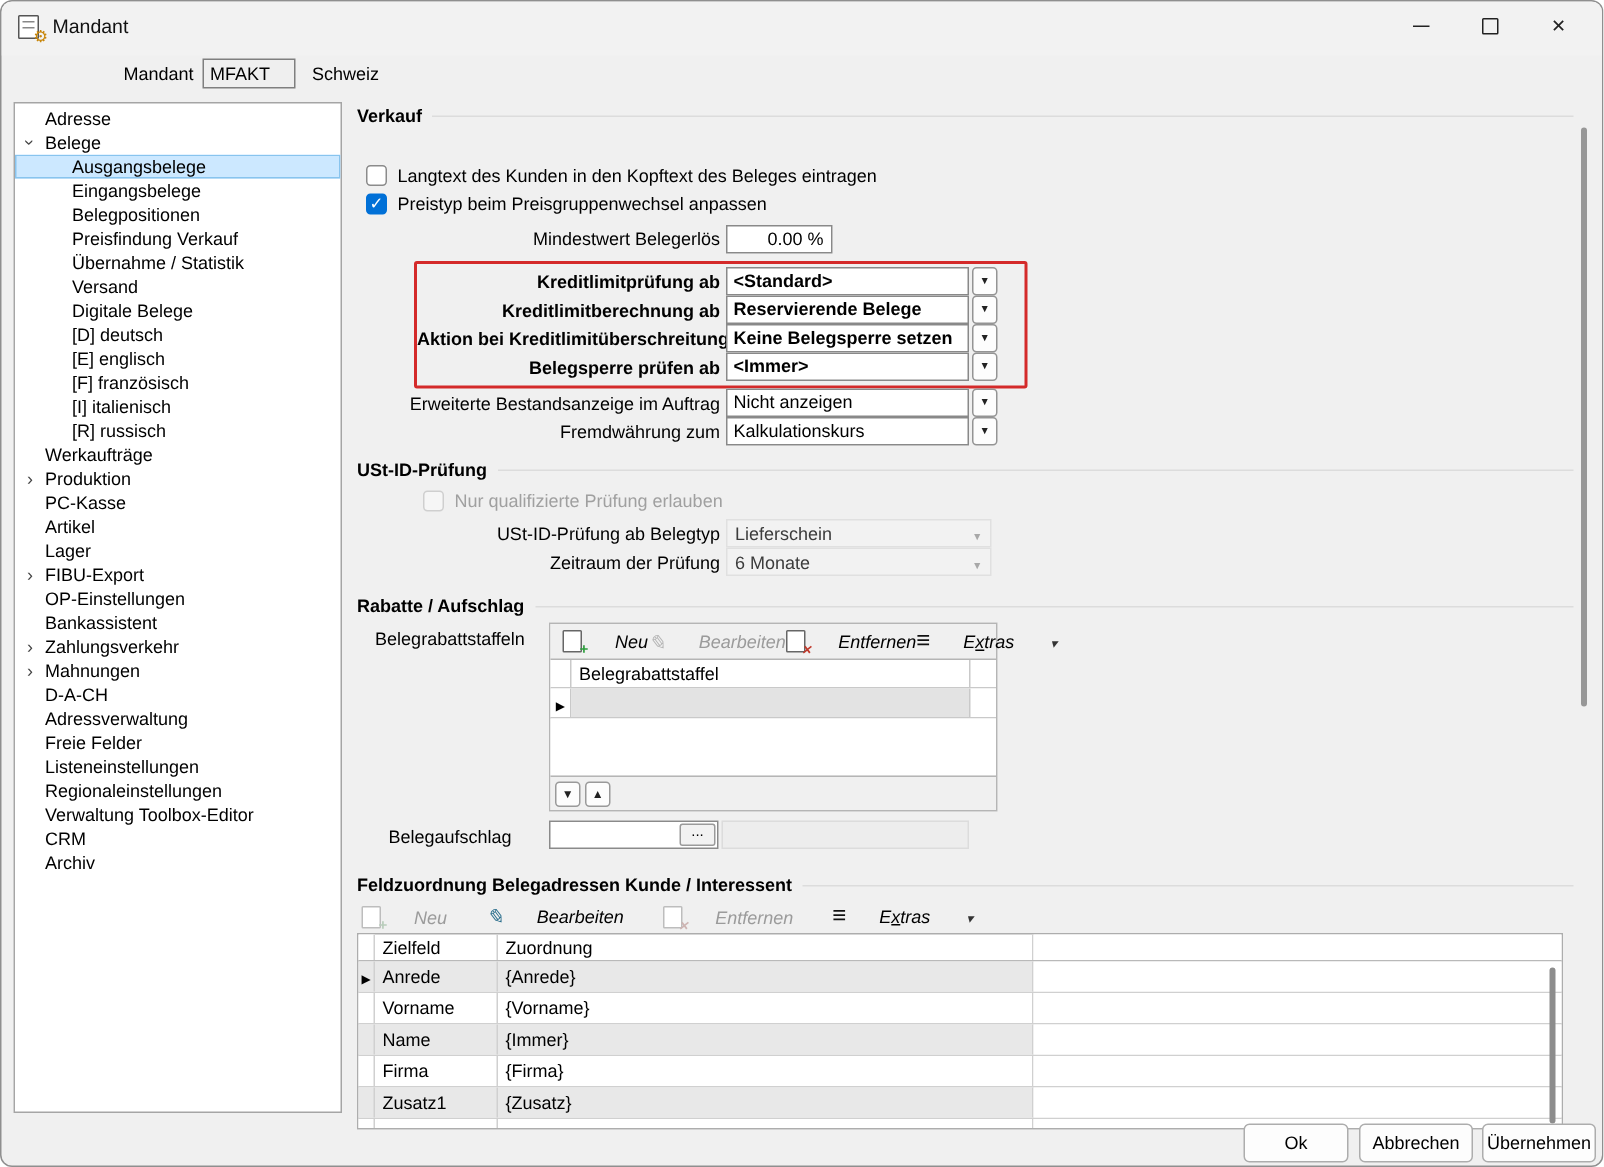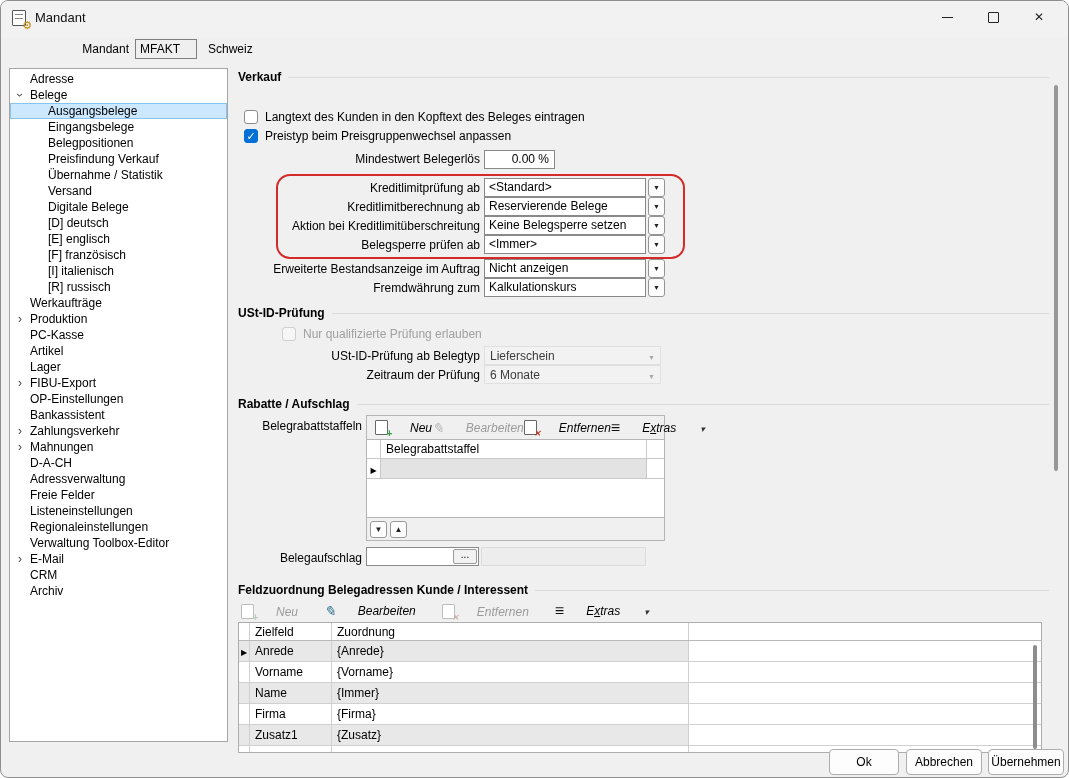--- a/index.html
+++ b/index.html
@@ -56,21 +56,21 @@
     padding:0 4px;line-height:17px;white-space:nowrap;overflow:hidden;}
   .cbtn{width:17px;height:19px;box-sizing:border-box;margin-left:2px;border:1px solid #949494;border-radius:3px;
     background:#fdfdfd;display:flex;align-items:center;justify-content:center;}
   .cbtn::before{content:"▼";font-size:7px;color:#222;}
   .dcombo{width:177px;height:19px;box-sizing:border-box;background:#f2f2f2;border:1px solid #e0e0e0;
     display:flex;align-items:center;padding:0 5px;color:#3c3c3c;}
   .darr{margin-left:auto;}
   .darr::before{content:"▼";font-size:7px;color:#a8a8a8;}
   .numinput{width:71px;height:19px;box-sizing:border-box;border:1px solid #898989;background:#fff;
     text-align:right;padding:0 5px;font:12px "Liberation Sans",sans-serif;}
-  .redbox{margin:5px 0 0 38px;width:405px;border:2px solid #d42a2a;border-radius:14px;padding:2px 0 3px 0;}
+  .redbox{margin:5px 0 0 38px;width:405px;border:2px solid #d42a2a;border-radius:2px;padding:2px 0 3px 0;font-weight:bold;}
   .redbox .flabel{width:202px;}
   
   .tbtn{display:flex;align-items:flex-end;gap:22px;white-space:nowrap;font-style:italic;}
   .tbtn.dis{color:#9b9b9b;}
   .pic{position:relative;width:11px;height:13px;background:#fff;border:1px solid #666;border-radius:1px;flex:none;}
   .tbtn.dis .pic{border-color:#bdbdbd;}
   .badge{position:absolute;right:-5px;bottom:-5px;font-size:10px;font-weight:bold;line-height:10px;}
   .badge.plus::before{content:"+";color:#2e9e3e;}
   .badge.cross::before{content:"✕";font-size:8px;color:#c0392b;}
   .tbtn.dis .badge.plus::before{color:#b9cdbb;}
@@ -79,21 +79,21 @@
   .pencil::before{content:"✎";}
   .pencil.teal::before{color:#2a6e8c;}
   .tbtn.dis .pencil::before{color:#b5b5b5;}
   .ham{font-size:16px;font-weight:bold;line-height:14px;color:#111;}
   .ham::before{content:"≡";}
   .caret{margin-left:2px;}
   .caret::before{content:"▾";font-size:9px;color:#333;}
   .u{text-decoration:underline;}
   
   .rab-body{display:flex;align-items:flex-start;margin-top:3px;}
-  .rab-label{width:124px;text-align:right;padding:4px 0 0 0;box-sizing:border-box;white-space:nowrap;}
+  .rab-label{width:124px;text-align:center;padding:4px 0 0 0;box-sizing:border-box;white-space:nowrap;}
   .grid{margin-left:4px;width:299px;box-sizing:border-box;border:1px solid #b5b5b5;background:#fff;}
   .grid .tbar{height:23px;background:#f0f0f0;border-bottom:1px solid #b5b5b5;display:flex;align-items:center;
     justify-content:space-between;padding:0 8px;}
   .ghrow{display:flex;height:19px;box-sizing:border-box;border-bottom:1px solid #c9c9c9;background:#fff;}
   .gh-mark{width:14px;border-right:1px solid #c9c9c9;box-sizing:border-box;}
   .gh-title{flex:1;padding:2px 0 0 5px;box-sizing:border-box;}
   .gh-right{width:18px;border-left:1px solid #c9c9c9;box-sizing:border-box;}
   .grow{display:flex;height:20px;box-sizing:border-box;border-bottom:1px solid #c9c9c9;}
   .grow .cell-mark{width:14px;box-sizing:border-box;border-right:1px solid #c9c9c9;background:#fff;
     display:flex;align-items:center;justify-content:center;}
@@ -183,21 +183,20 @@
     <div class="ti lvl1"><span class="lbl">OP-Einstellungen</span></div>
     <div class="ti lvl1"><span class="lbl">Bankassistent</span></div>
     <div class="ti lvl1"><span class="chev right"></span><span class="lbl">Zahlungsverkehr</span></div>
     <div class="ti lvl1"><span class="chev right"></span><span class="lbl">Mahnungen</span></div>
     <div class="ti lvl1"><span class="lbl">D-A-CH</span></div>
     <div class="ti lvl1"><span class="lbl">Adressverwaltung</span></div>
     <div class="ti lvl1"><span class="lbl">Freie Felder</span></div>
     <div class="ti lvl1"><span class="lbl">Listeneinstellungen</span></div>
     <div class="ti lvl1"><span class="lbl">Regionaleinstellungen</span></div>
     <div class="ti lvl1"><span class="lbl">Verwaltung Toolbox-Editor</span></div>
-    <div class="ti lvl1"><span class="chev right"></span><span class="lbl">E-Mail</span></div>
     <div class="ti lvl1"><span class="lbl">CRM</span></div>
     <div class="ti lvl1"><span class="lbl">Archiv</span></div>
   </div>
 
   <div class="main">
 
     <div class="ghead">
       <span class="t">Verkauf</span>
         <span class="line"></span>
     </div>

